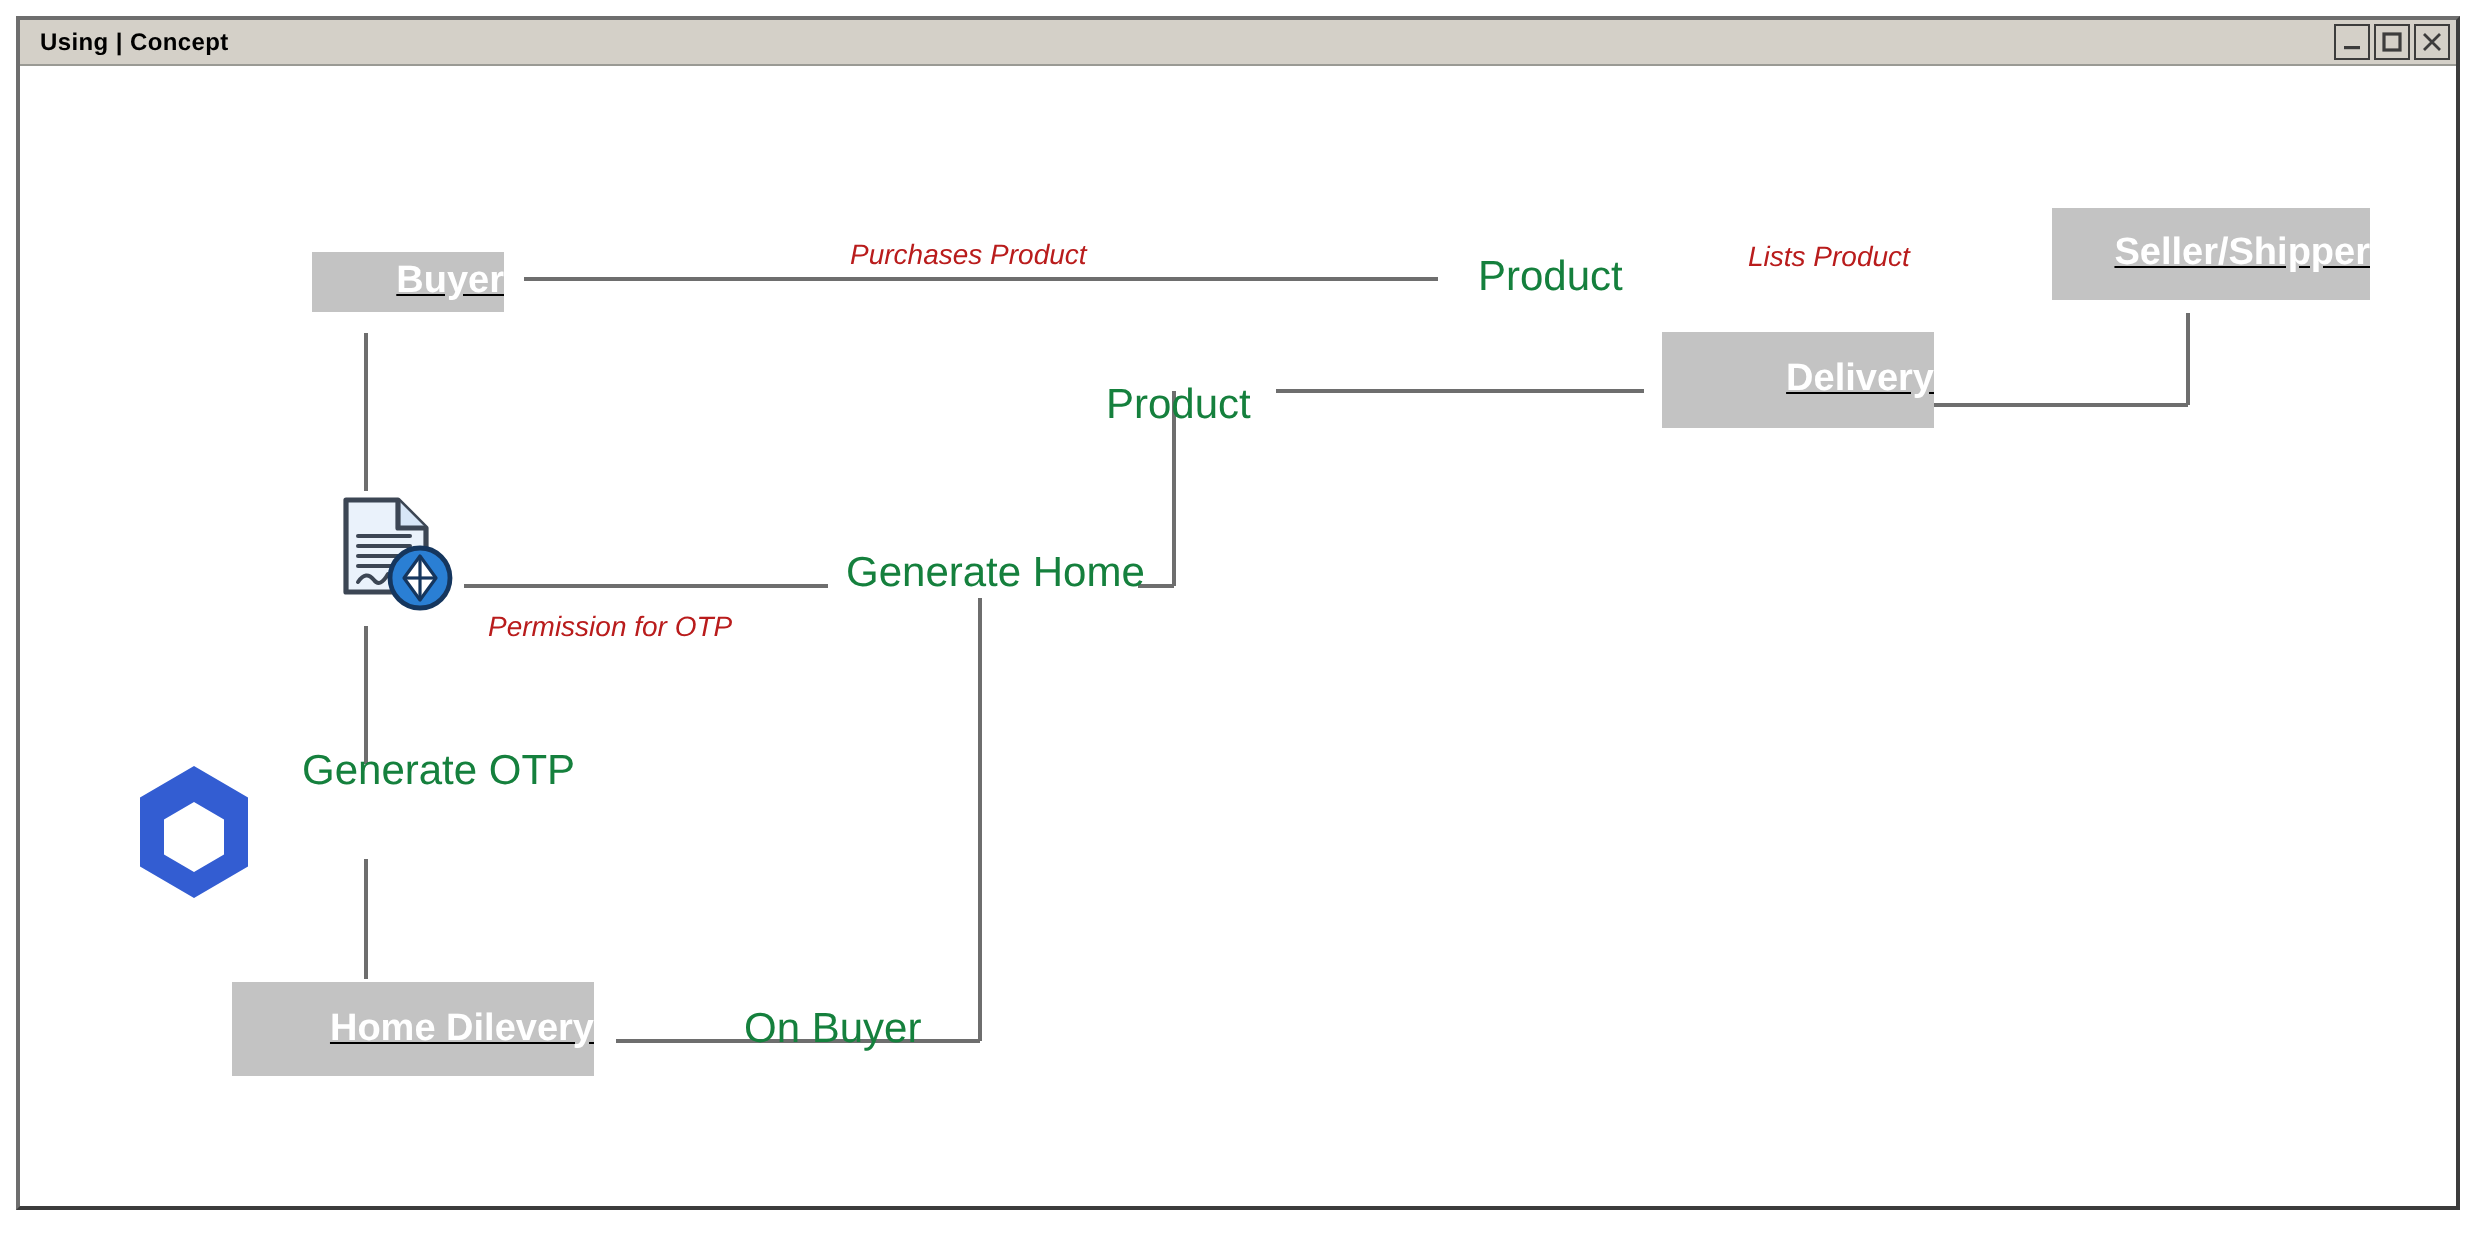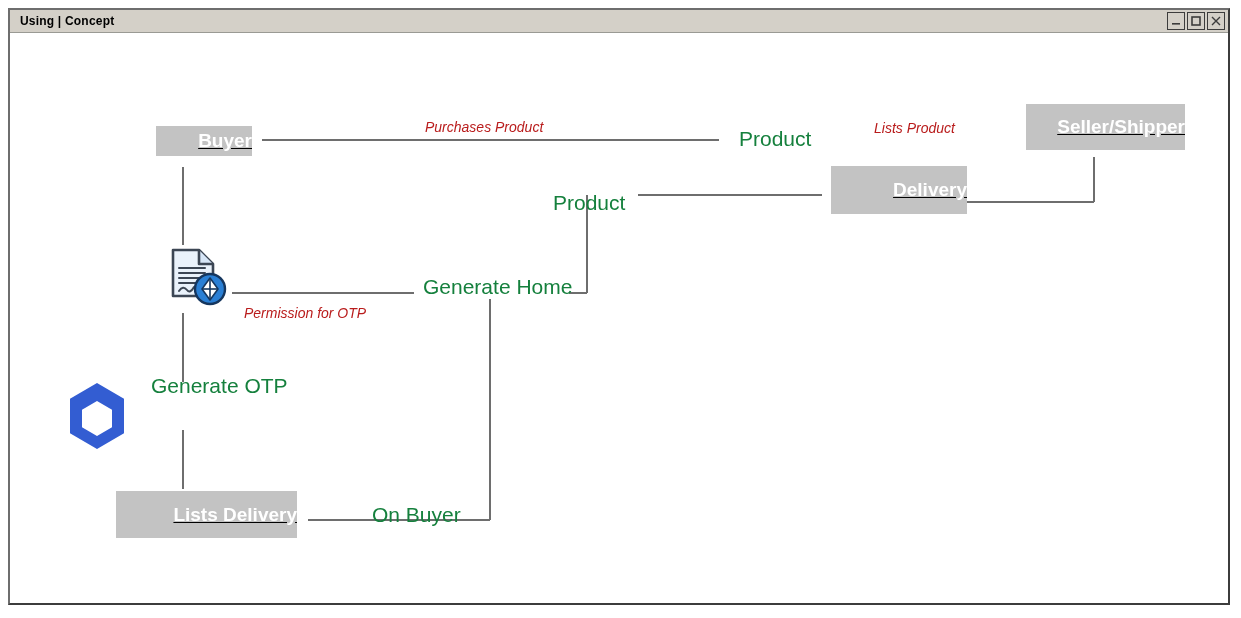--- a/index.html
+++ b/index.html
@@ -193,21 +193,21 @@
 
       <div class="node-box" style="left:1016px; top:71px; width:159px; height:46px;">
         <span>Seller/Shipper</span>
       </div>
 
       <div class="node-box" style="left:821px; top:133px; width:136px; height:48px;">
         <span>Delivery</span>
       </div>
 
       <div class="node-box" style="left:106px; top:458px; width:181px; height:47px;">
-        <span>Lists Delivery</span>
+        <span>Home Dilevery</span>
       </div>
 
       <div class="icon-wrap" style="left:159px; top:213px;">
         <svg width="58" height="60" viewBox="0 0 58 60">
 
           <path d="M4,4 L30,4 L44,18 L44,50 L4,50 Z" fill="#eaf2fb" stroke="#3c4654" stroke-width="2.6" stroke-linejoin="round"></path>
           <path d="M30,4 L30,18 L44,18" fill="#d7e6f7" stroke="#3c4654" stroke-width="2.6" stroke-linejoin="round"></path>
 
           <g stroke="#3c4654" stroke-width="2" stroke-linecap="round">
             <line x1="10" y1="22" x2="36" y2="22"></line>

